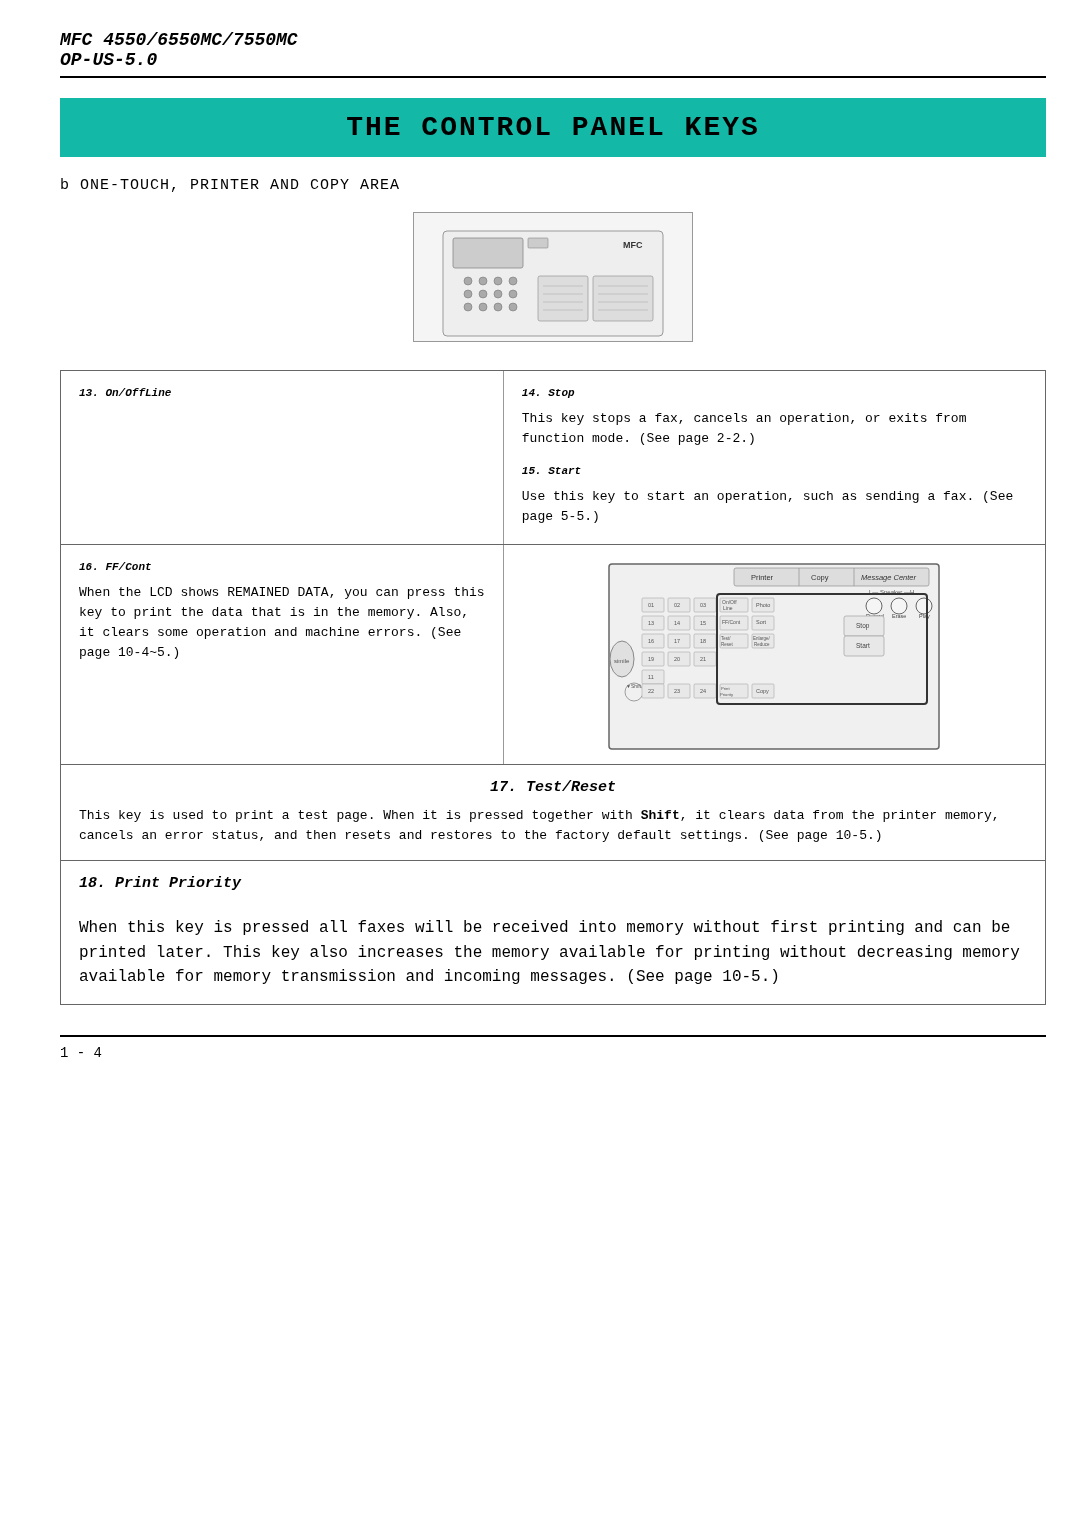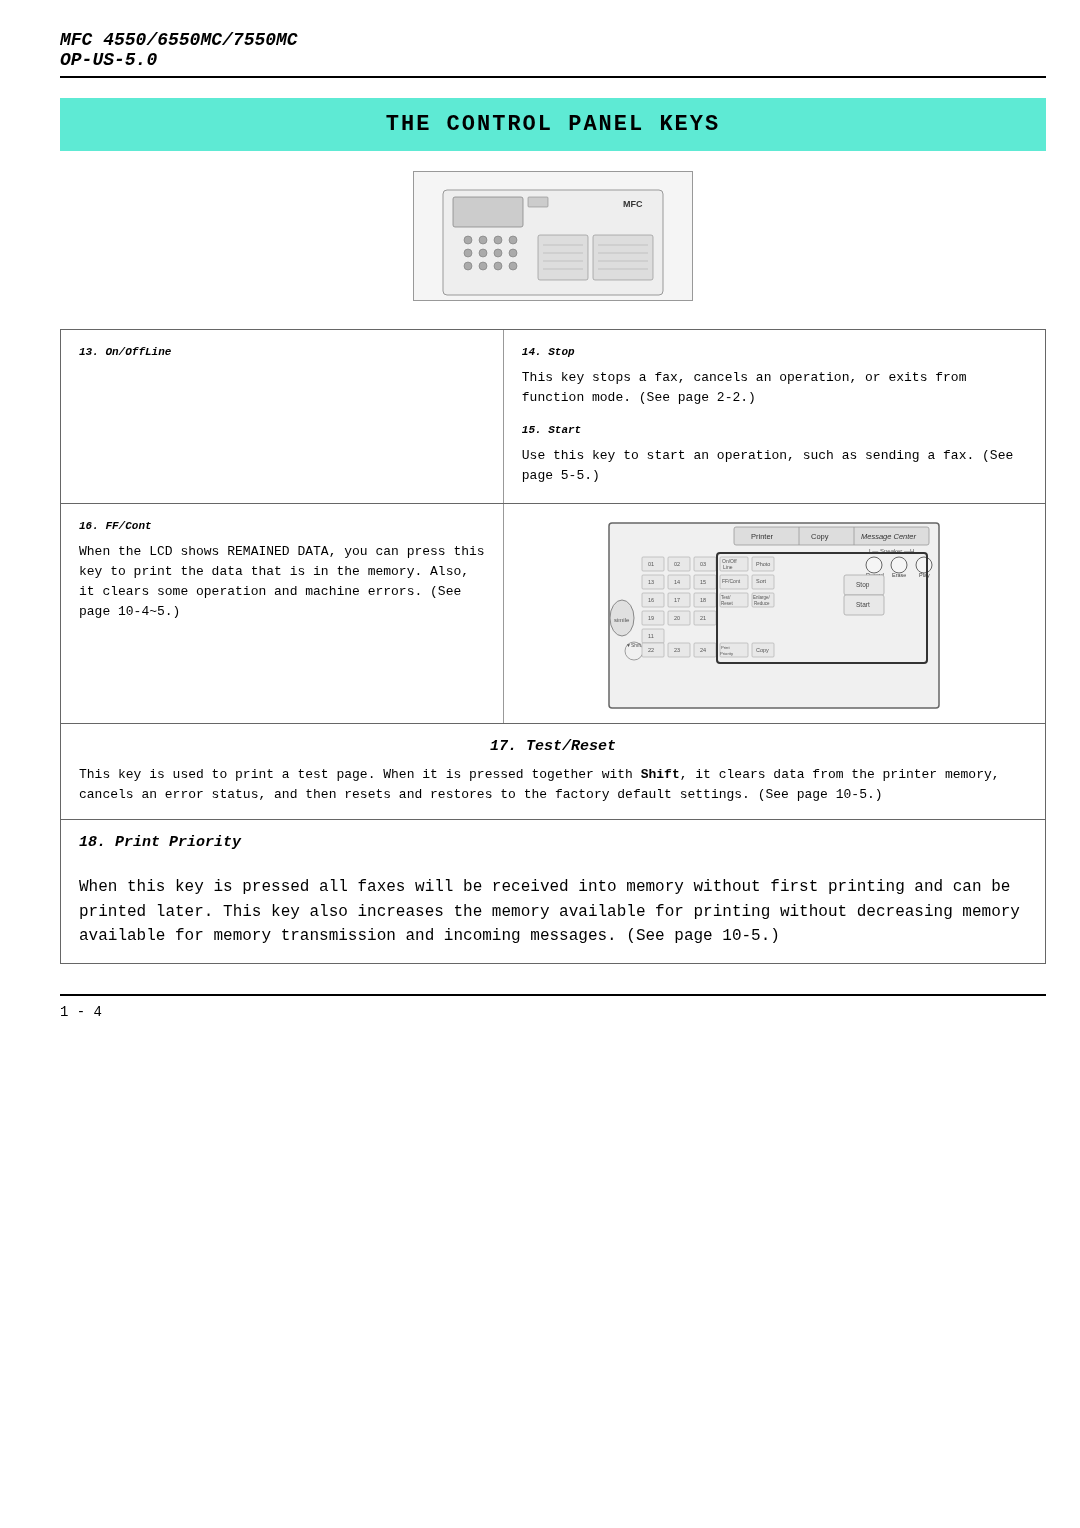--- a/index.html
+++ b/index.html
@@ -40,25 +40,25 @@
       display: block;
     }
 
     .header-left .op {
       display: block;
       font-family: Liberation Mono, monospace;
     }
 
     
     .page-title-band {
-      background: #5eead4;
+      background: #14b8a6;
       text-align: center;
       padding: 14px 0;
       margin: 20px 0 20px 0;
-      font-size: 22px;
+      font-size: 28px;
       font-weight: bold;
       letter-spacing: 2px;
     }
 
     
     .section-label {
       font-family: 'Courier New', Courier, monospace;
       font-size: 15px;
       margin-bottom: 18px;
       letter-spacing: 1px;
@@ -208,20 +208,21 @@
   <div class="top-header">
     <div class="header-left">
       <span class="model">MFC  4550/6550MC/7550MC</span>
       <span class="op">OP-US-5.0</span>
     </div>
     <div class="header-right"></div>
   </div>
 
   <div class="page-title-band">THE CONTROL PANEL KEYS</div>
 
+  <div class="section-label">b   ONE-TOUCH,  PRINTER  AND  COPY  AREA</div>
 
   <div class="device-image-area">
     <svg class="device-svg" viewBox="0 0 230 115" xmlns="http://www.w3.org/2000/svg">
 
       <rect x="5" y="5" width="220" height="105" rx="4" ry="4" fill="#eee" stroke="#999" stroke-width="1"></rect>
 
       <rect x="15" y="12" width="70" height="30" rx="2" fill="#ccc" stroke="#888" stroke-width="0.8"></rect>
 
       <text x="185" y="22" font-size="9" font-weight="bold" fill="#333" font-family="Arial">MFC</text>
 

